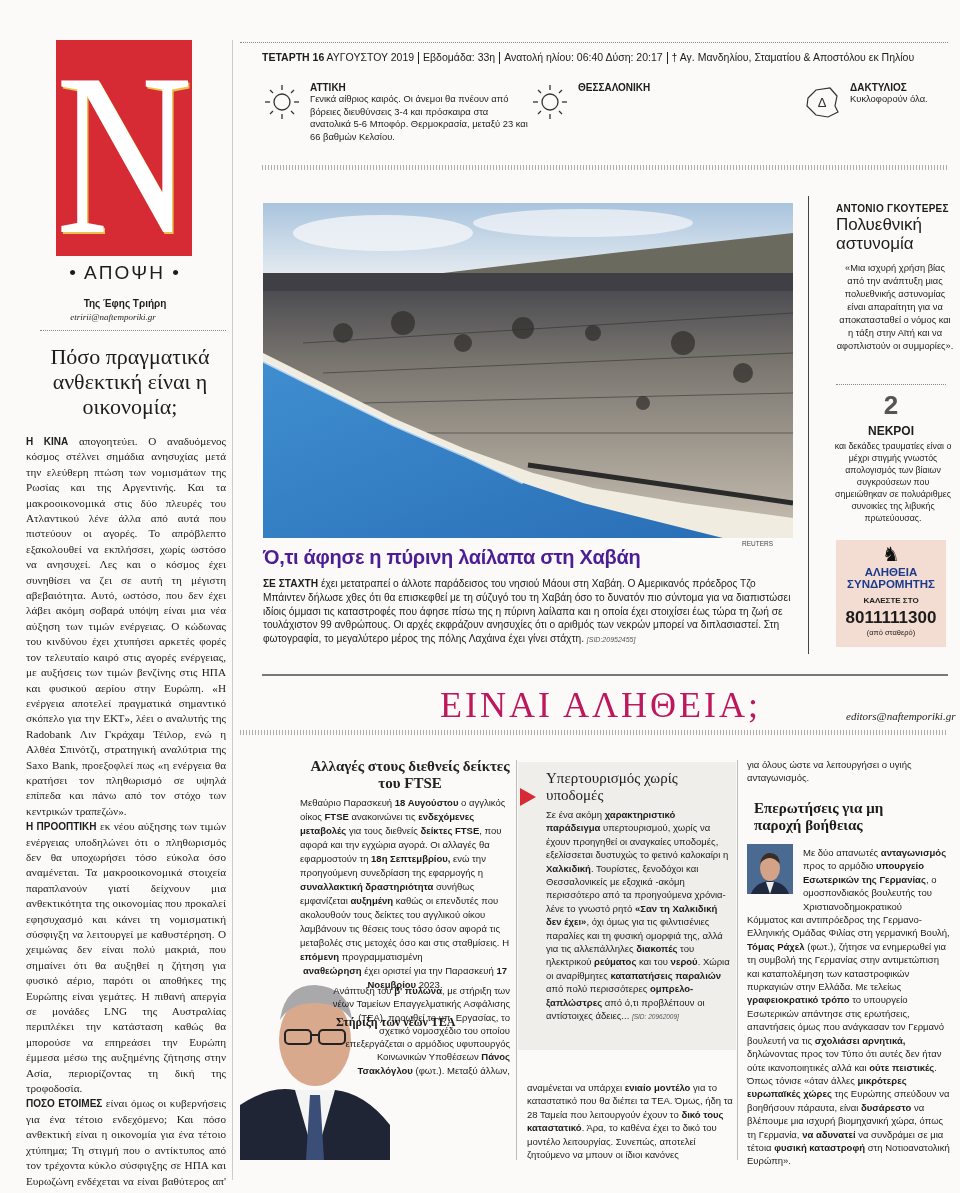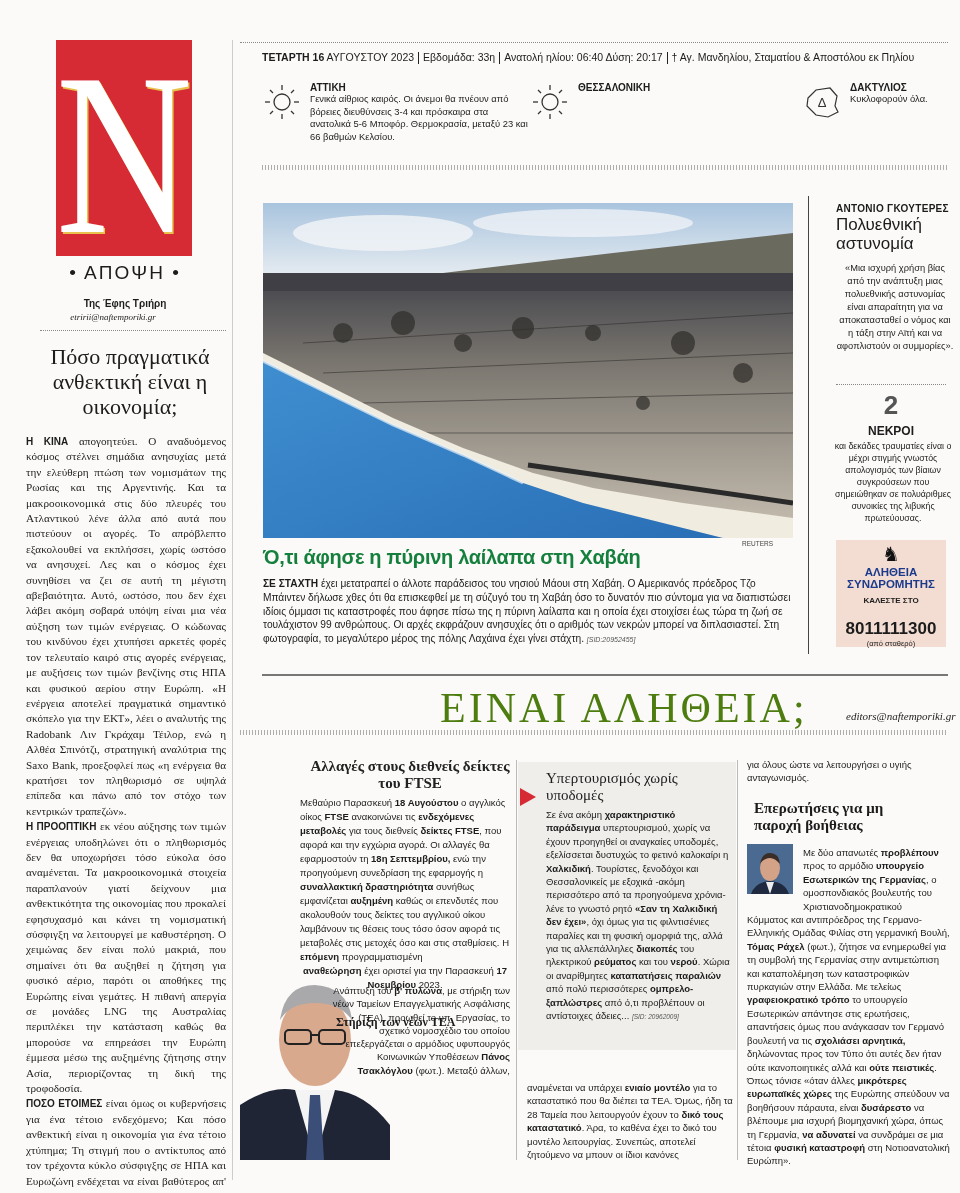--- a/index.html
+++ b/index.html
@@ -31,42 +31,42 @@
   #dateline .sep { border-left: 1px solid #222; margin: 0 4px; height: 12px; display: inline-block; vertical-align: middle; }
   .weather { top: 82px; display:flex; gap: 8px; }
   .sun { width: 40px; height: 40px; position: relative; }
   .w-title { font-size: 10px; font-weight: bold; }
   .w-text { font-size: 9.4px; line-height: 12.6px; }
   #top-hatch { left: 262px; top: 165px; width: 686px; }
 
   
   #photo { left: 263px; top: 203px; width: 530px; height: 335px; overflow: hidden; }
   #photo-credit { left: 742px; top: 540px; font-size: 6.5px; color: #444; }
-  #photo-title { left: 263px; top: 546px; font-size: 20px; font-weight: bold; color: #15803d; letter-spacing: -0.3px; }
+  #photo-title { left: 263px; top: 546px; font-size: 20px; font-weight: bold; color: #4c1d95; letter-spacing: -0.3px; }
   #photo-body { left: 263px; top: 577px; width: 530px; font-size: 10.2px; line-height: 13.8px; }
 
   
   #right-vline { left: 808px; top: 196px; height: 458px; border-left: 1px solid #444; }
   #gut-name { left: 836px; top: 203px; font-size: 10px; font-weight: bold; letter-spacing: 0.3px; }
   #gut-title { left: 836px; top: 215px; font-size: 17px; line-height: 19px; }
   #gut-quote { left: 836px; top: 262px; width: 118px; font-size: 9.3px; line-height: 13px; text-align:center; }
   #gut-dots { left: 836px; top: 384px; width: 110px; }
   #big-num { left: 836px; top: 390px; width: 110px; text-align:center; font-size: 26px; font-weight: bold; color: #555; }
   #num-label { left: 836px; top: 424px; width: 110px; text-align:center; font-size: 12px; font-weight: bold; }
   #num-text { left: 834px; top: 440px; width: 118px; text-align:center; font-size: 8.8px; line-height: 12px; }
   #sub-box { left: 836px; top: 540px; width: 110px; height: 107px; background: #f3ddd3; text-align:center; padding-top: 2px; }
   #sub-box .fig { font-size: 20px; color: #111; line-height: 24px; }
   #sub-box .t1 { font-size: 11.5px; font-weight: bold; color: #1c3a8c; line-height: 12px; }
   #sub-box .t2 { font-size: 8px; font-weight: bold; margin-top: 6px; }
-  #sub-box .num { font-size: 17px; font-weight: bold; margin-top: 14px; }
+  #sub-box .num { font-size: 17px; font-weight: bold; margin-top: 3px; }
   #sub-box .t3 { font-size: 7.5px; }
 
   
   #mid-line { left: 262px; top: 674px; width: 686px; border-top: 2px solid #777; }
-  #truth-title { left: 440px; top: 684px; font-family: "Liberation Serif", serif; font-size: 42px; letter-spacing: 3px; color: #4d7c0f; font-weight: normal; }
+  #truth-title { left: 440px; top: 684px; font-family: "Liberation Serif", serif; font-size: 36px; letter-spacing: 3px; color: #be185d; font-weight: normal; }
   #truth-email { left: 846px; top: 710px; font-size: 11px; font-style: italic; font-family: "Liberation Serif", serif; text-align: right; }
   #truth-hatch { left: 240px; top: 730px; width: 708px; }
 
   
   #ftse-title { left: 310px; top: 758px; width: 200px; font-family: "Liberation Serif", serif; font-size: 15px; line-height: 17px; font-weight: bold; text-align:center; color:#222; }
   #ftse-body { left: 300px; top: 796px; width: 210px; font-size: 9.5px; line-height: 14px; }
   #ftse-body .c { text-align:center; display:block; }
   #portrait { left: 240px; top: 975px; width: 150px; height: 185px; }
   #tea-title { left: 336px; top: 1015px; font-family: "Liberation Serif", serif; font-size: 12px; font-weight: bold; }
   #tea-body { left: 330px; top: 984px; width: 180px; font-size: 9.5px; line-height: 13.3px; text-align:right; }
@@ -104,21 +104,21 @@
   <p><span class="lead">Η ΠΡΟΟΠΤΙΚΗ</span><span> εκ νέου αύξησης των τιμών ενέργειας υποδηλώνει ότι ο πληθωρισμός δεν θα υποχωρήσει τόσο εύκολα όσο αναμένεται. Τα μακροοικονομικά στοιχεία παραπλανούν γιατί δείχνουν μια ανθεκτικότητα της οικονομίας που προκαλεί εφησυχασμό και κάνει τη νομισματική σύσφιγξη να λειτουργεί με καθυστέρηση. Ο χειμώνας δεν είναι πολύ μακριά, που σημαίνει ότι θα αυξηθεί η ζήτηση για φυσικό αέριο, παρότι οι αποθήκες της Ευρώπης είναι γεμάτες. Η πιθανή απεργία σε μονάδες LNG της Αυστραλίας περιπλέκει την κατάσταση καθώς θα μπορούσε να επηρεάσει την Ευρώπη έμμεσα μέσω της αυξημένης ζήτησης στην Ασία, περιορίζοντας τη δική της τροφοδοσία.</span></p>
   <p><span class="lead">ΠΟΣΟ ΕΤΟΙΜΕΣ</span><span> είναι όμως οι κυβερνήσεις για ένα τέτοιο ενδεχόμενο; Και πόσο ανθεκτική είναι η οικονομία για ένα τέτοιο χτύπημα; Τη στιγμή που ο αντίκτυπος από τον τρέχοντα κύκλο σύσφιγξης σε ΗΠΑ και Ευρωζώνη ενδέχεται να είναι βαθύτερος απ' ό,τι έχει εκτιμηθεί και δεν είναι ακόμη βέβαιο πού και πότε θα σταματήσουν οι επιτοκιακές αυξήσεις. Οι αγορές ζητούν ενδείξεις, αλλά όπως φαίνεται και οι ίδιες οι κεντρικές τράπεζες βρίσκονται τώρα στο πιο δύσκολο σταυροδρόμι.</span></p>
 
 </div>
 
 <div id="left-vline" class="abs"></div>
 
 <div id="top-dots" class="abs dotted-h"></div>
 <div id="dateline" class="abs">
   <b>ΤΕΤΑΡΤΗ 16</b>
-  <span>ΑΥΓΟΥΣΤΟΥ 2023</span><span class="sep"></span><span>Εβδομάδα: 33η</span><span class="sep"></span><span>Ανατολή ηλίου: 06:40 Δύση: 20:17</span><span class="sep"></span><span>† Αγ. Μανδηλίου, Σταματίου &amp; Αποστόλου εκ Πηλίου</span>
+  <span>ΑΥΓΟΥΣΤΟΥ 2019</span><span class="sep"></span><span>Εβδομάδα: 33η</span><span class="sep"></span><span>Ανατολή ηλίου: 06:40 Δύση: 20:17</span><span class="sep"></span><span>† Αγ. Μανδηλίου, Σταματίου &amp; Αποστόλου εκ Πηλίου</span>
 </div>
 
 <div class="abs weather" style="left:262px;">
   <svg class="sun" viewBox="0 0 40 40">
     <circle cx="20" cy="20" r="8" fill="none" stroke="#333" stroke-width="1.3"></circle>
     <g stroke="#333" stroke-width="1.3">
         <line x1="20" y1="3" x2="20" y2="8"></line>
         <line x1="20" y1="32" x2="20" y2="37"></line>
         <line x1="3" y1="20" x2="8" y2="20"></line>
         <line x1="32" y1="20" x2="37" y2="20"></line>
@@ -270,15 +270,15 @@
 <div id="mp-photo" class="abs">
   <svg width="46" height="50" viewBox="0 0 46 50">
     <rect width="46" height="50" fill="#4b6a92"></rect>
     <path d="M4 50 Q8 38 23 37 Q38 38 42 50 Z" fill="#1f2a40"></path>
     <path d="M19 38 L23 50 L27 38 Z" fill="#eee"></path>
     <ellipse cx="23" cy="24" rx="10" ry="13" fill="#d4a286"></ellipse>
     <path d="M13 20 Q15 9 23 9 Q32 9 33 20 Q28 14 23 14 Q17 14 13 20Z" fill="#3a2d28"></path>
   </svg>
 </div>
 <div id="epe-body" class="abs" style="top:846px">
-  <span class="indent">Με δύο απανωτές <b>προβλέπουν</b> προς το αρμόδιο <b>υπουργείο Εσωτερικών της Γερμανίας</b>, ο ομοσπονδιακός βουλευτής του Χριστιανοδημοκρατικού</span>
+  <span class="indent">Με δύο απανωτές <b>ανταγωνισμός</b> προς το αρμόδιο <b>υπουργείο Εσωτερικών της Γερμανίας</b>, ο ομοσπονδιακός βουλευτής του Χριστιανοδημοκρατικού</span>
   <span>Κόμματος και αντιπρόεδρος της Γερμανο-Ελληνικής Ομάδας Φιλίας στη γερμανική Βουλή, <b>Τόμας Ράχελ</b> (φωτ.), ζήτησε να ενημερωθεί για τη συμβολή της Γερμανίας στην αντιμετώπιση και καταπολέμηση των καταστροφικών πυρκαγιών στην Ελλάδα. Με τελείως <b>γραφειοκρατικό τρόπο</b> το υπουργείο Εσωτερικών απάντησε στις ερωτήσεις, απαντήσεις όμως που ανάγκασαν τον Γερμανό βουλευτή να τις <b>σχολιάσει αρνητικά,</b> δηλώνοντας προς τον Τύπο ότι αυτές δεν ήταν ούτε ικανοποιητικές αλλά και <b>ούτε πειστικές</b>. Όπως τόνισε «όταν άλλες <b>μικρότερες ευρωπαϊκές χώρες</b> της Ευρώπης σπεύδουν να βοηθήσουν πάραυτα, είναι <b>δυσάρεστο</b> να βλέπουμε μια ισχυρή βιομηχανική χώρα, όπως τη Γερμανία, <b>να αδυνατεί</b> να συνδράμει σε μια τέτοια <b>φυσική καταστροφή</b> στη Νοτιοανατολική Ευρώπη».</span>
 </div>
 
 </body></html>

